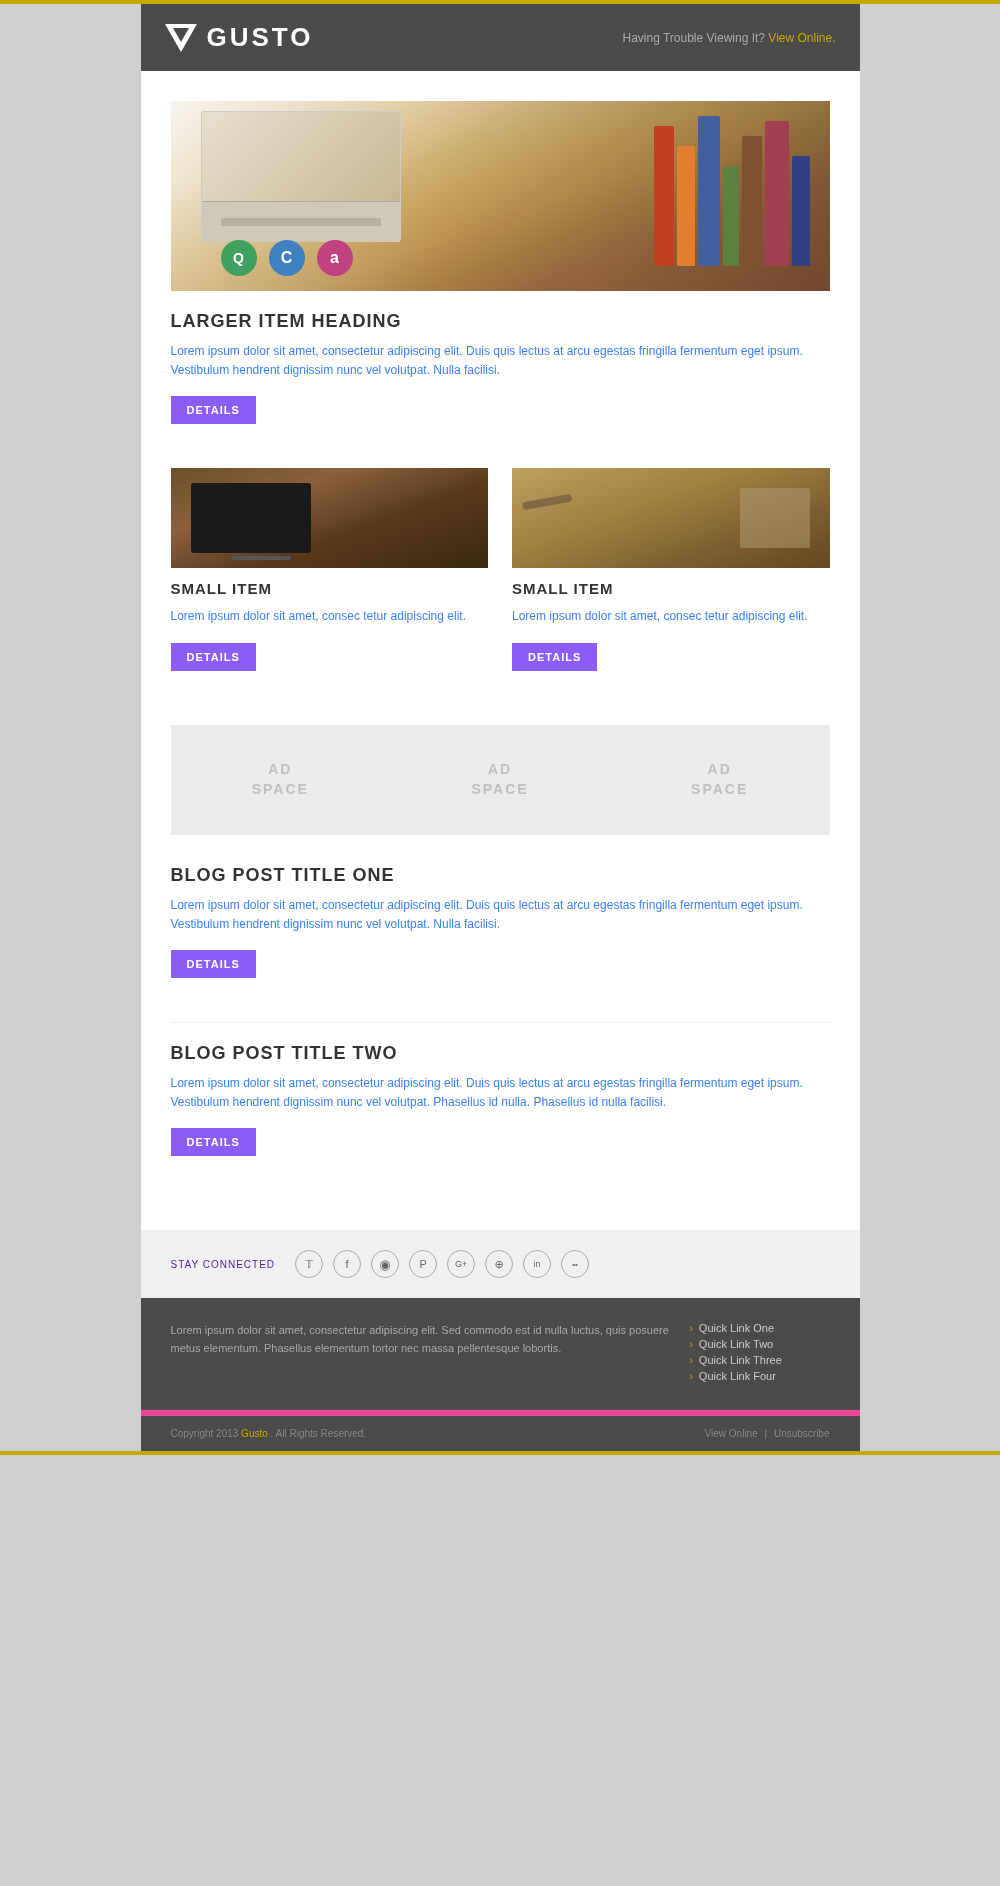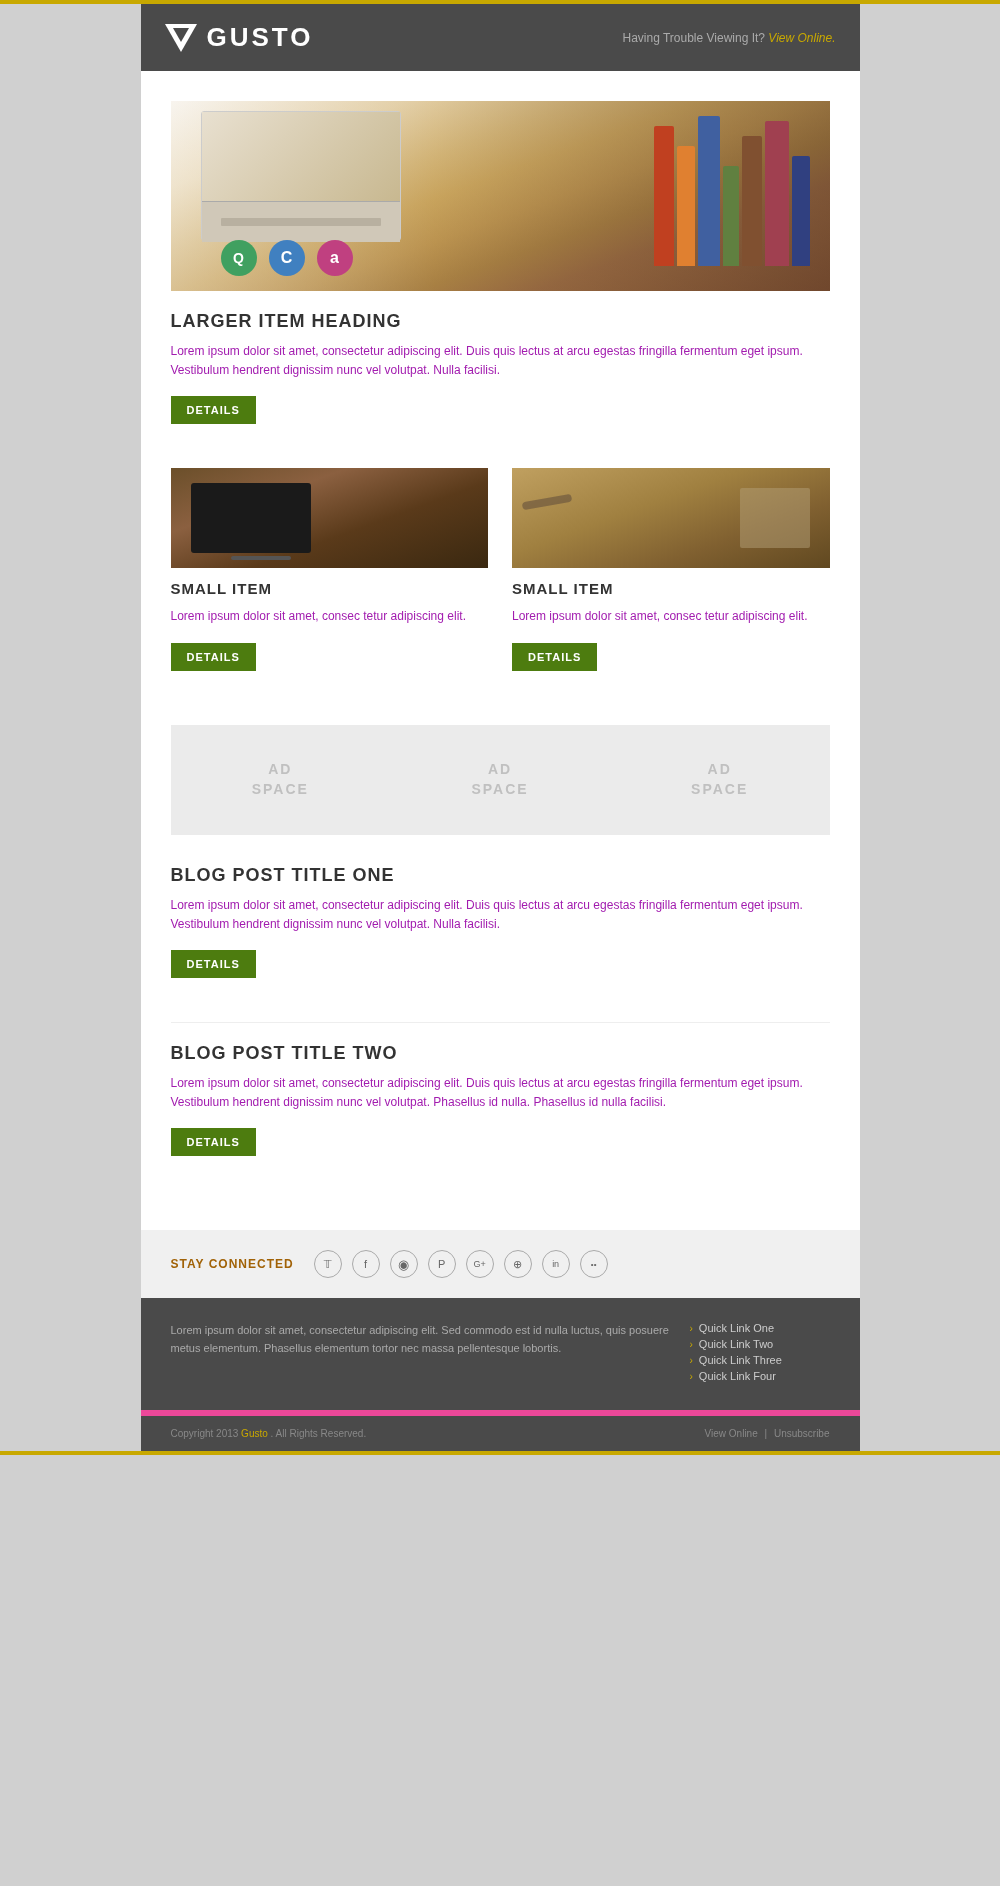--- a/index.html
+++ b/index.html
@@ -42,21 +42,20 @@
       letter-spacing: 3px;
       text-transform: uppercase;
     }
     .header-right {
       color: #aaaaaa;
       font-size: 12px;
     }
     .header-right a {
       color: #c8a800;
       text-decoration: none;
-      font-style: italic;
     }
 
     
     .content {
       padding: 30px 30px;
     }
 
     
     .hero-image {
       width: 100%;
@@ -99,27 +98,27 @@
     .section-heading {
       font-size: 18px;
       font-weight: bold;
       color: #333333;
       letter-spacing: 1px;
       text-transform: uppercase;
       margin-bottom: 10px;
     }
     .section-text {
       font-size: 12px;
-      color: #a21caf;
+      color: #3b82f6;
       line-height: 1.6;
       margin-bottom: 16px;
     }
     .details-btn {
       display: inline-block;
-      background: #4d7c0f;
+      background: #8b5cf6;
       color: #ffffff;
       font-size: 11px;
       font-weight: bold;
       letter-spacing: 1px;
       text-transform: uppercase;
       padding: 8px 16px;
       text-decoration: none;
       cursor: pointer;
       border: none;
       margin-bottom: 24px;
@@ -190,24 +189,24 @@
       padding: 0;
     }
     .stay-connected {
       padding: 20px 30px;
       display: flex;
       align-items: center;
       gap: 20px;
       background: #f0f0f0;
     }
     .stay-connected-label {
-      font-size: 12px;
-      font-weight: bold;
+      font-size: 10px;
+      font-weight: normal;
       letter-spacing: 1px;
-      color: #a16207;
+      color: #4c1d95;
       text-transform: uppercase;
       white-space: nowrap;
     }
     .social-icons {
       display: flex;
       gap: 10px;
       align-items: center;
     }
     .social-icon {
       width: 28px;

